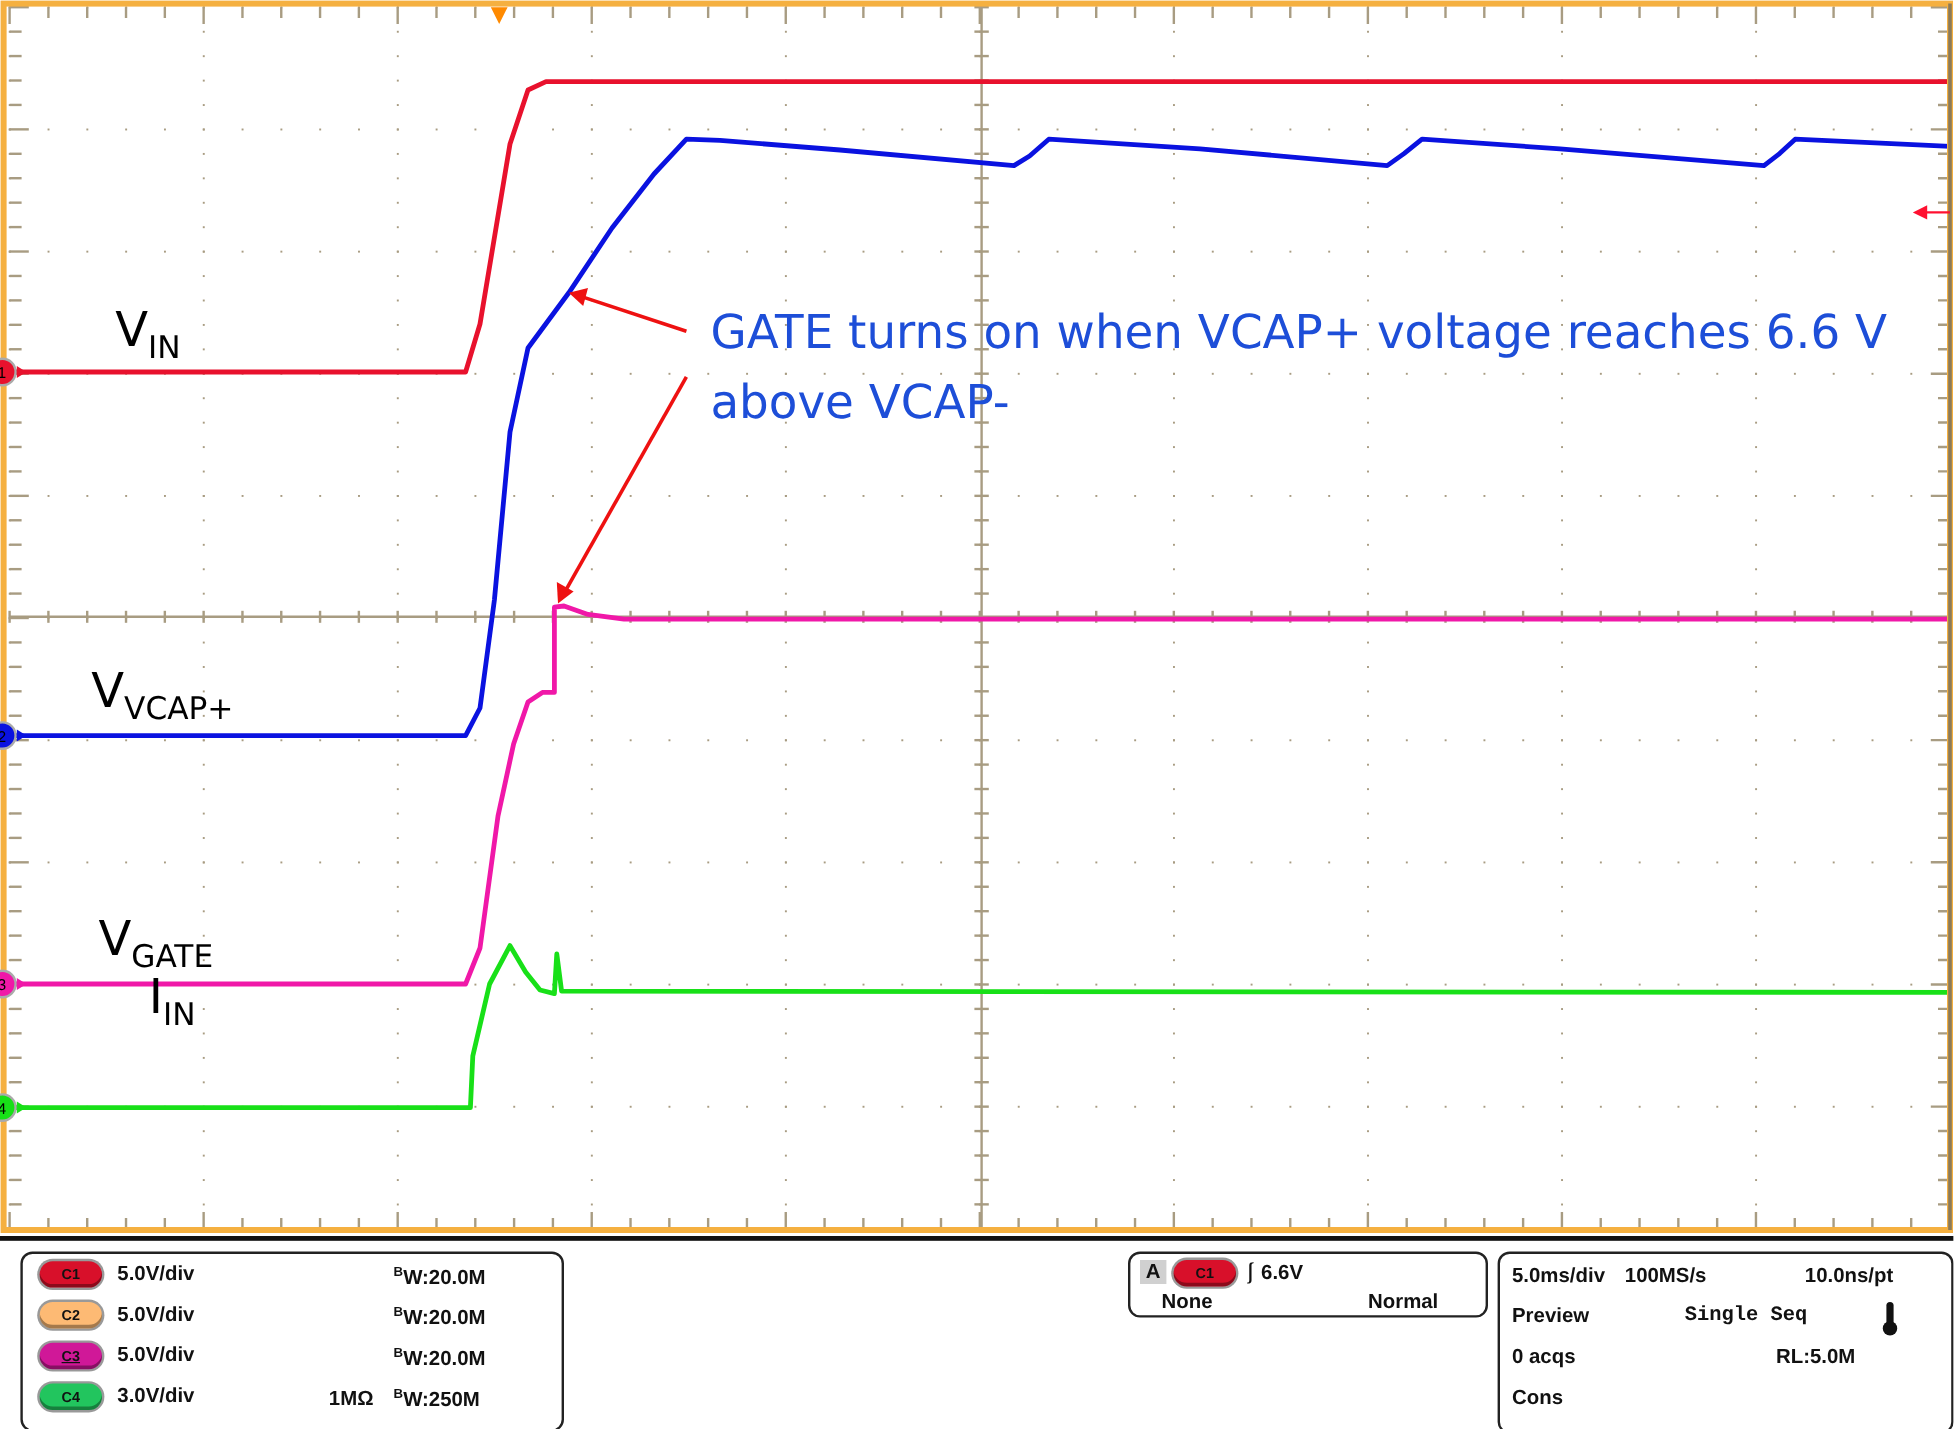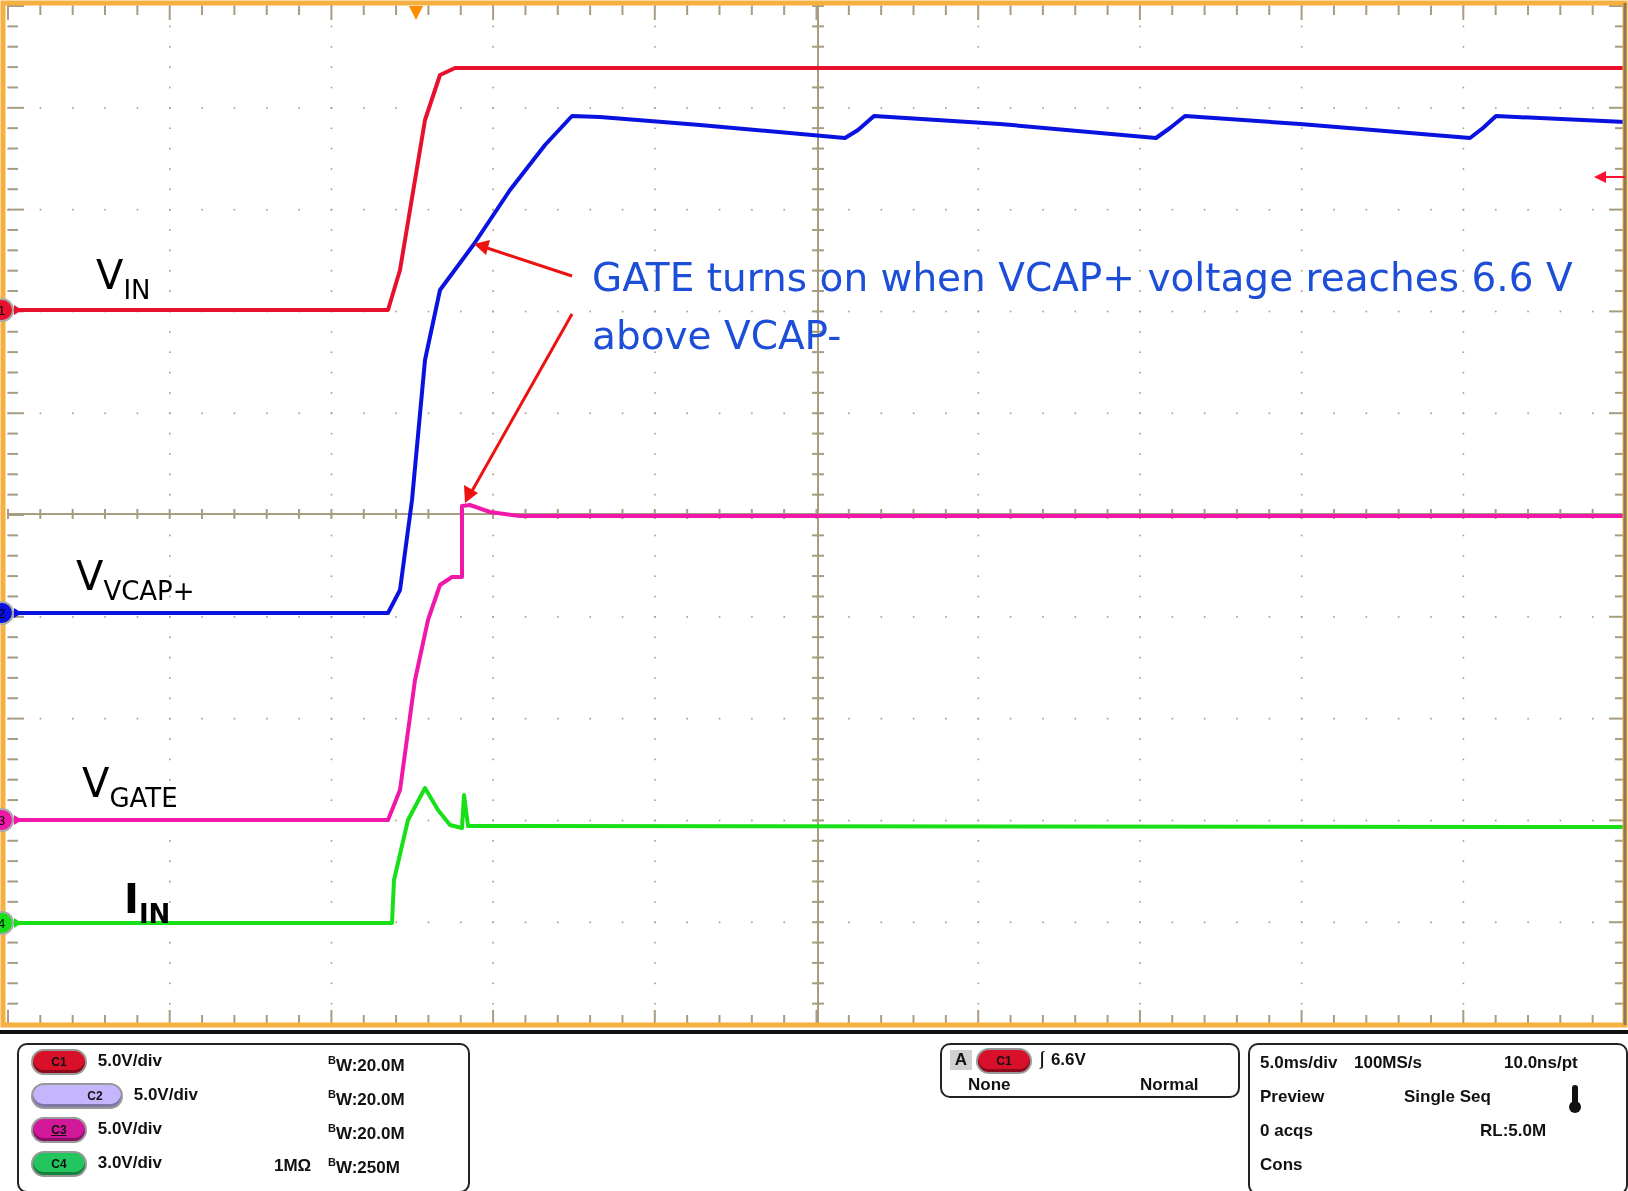--- a/index.html
+++ b/index.html
@@ -1496,35 +1496,35 @@
     <line x1="572" y1="276" x2="484" y2="247" stroke="#ee1111" stroke-width="3"></line>
     <polygon points="474,244 490,240 486,255" fill="#ee1111"></polygon>
     <line x1="572" y1="314" x2="472" y2="491" stroke="#ee1111" stroke-width="3"></line>
     <polygon points="465,503 464,485 478,493" fill="#ee1111"></polygon>
   </g>
 </svg>
 
 <div class="lbl" style="left:96px; top:252px;"><span>V</span><sub>IN</sub></div>
 <div class="lbl" style="left:76px; top:553px;"><span>V</span><sub>VCAP+</sub></div>
 <div class="lbl" style="left:82px; top:760px;"><span>V</span><sub>GATE</sub></div>
-<div class="lbl" style="left:124px; top:876px;font-weight:bold;"><span>I</span><sub>IN</sub></div>
+<div class="lbl" style="left:124px; top:808px;"><span>I</span><sub>IN</sub></div>
 
 <div class="annot" style="left:592px; top:255px;">GATE turns on when VCAP+ voltage reaches 6.6 V</div>
 <div class="annot" style="left:592px; top:313px;">above VCAP-</div>
 
 <div class="panel-area">
   <div class="box" style="left:17px; top:9px; width:453px; height:150px;">
     <div class="row" style="left:14px; top:6px;">
       <span class="pill" style="background:#d8102a;">C1</span>
       <span>5.0V/div</span>
     </div>
     <div class="row bw" style="left:309px; top:9px;"><sup>B</sup><span>W:20.0M</span></div>
 
     <div class="row" style="left:14px; top:40px;">
-      <span class="pill" style="background:#c4b5fd;padding-left:36px;">C2</span>
+      <span class="pill" style="background:#fdba74;">C2</span>
       <span>5.0V/div</span>
     </div>
     <div class="row bw" style="left:309px; top:43px;"><sup>B</sup><span>W:20.0M</span></div>
 
     <div class="row" style="left:14px; top:74px;">
       <span class="pill" style="background:#d01898;text-decoration:underline;">C3</span>
       <span>5.0V/div</span>
     </div>
     <div class="row bw" style="left:309px; top:77px;"><sup>B</sup><span>W:20.0M</span></div>
 
@@ -1543,21 +1543,21 @@
     </div>
     <div class="row" style="left:26px; top:30px;">None</div>
     <div class="row" style="left:198px; top:30px;">Normal</div>
   </div>
 
   <div class="box" style="left:1248px; top:9px; width:380px; height:152px;">
     <div class="row" style="left:10px; top:8px;">5.0ms/div</div>
     <div class="row" style="left:104px; top:8px;">100MS/s</div>
     <div class="row" style="left:254px; top:8px;text-align:center;">10.0ns/pt</div>
     <div class="row" style="left:10px; top:42px;">Preview</div>
-    <div class="row" style="left:154px; top:42px;">Single Seq</div>
+    <div class="row" style="left:154px; top:42px;font-family:Liberation Mono, monospace;">Single Seq</div>
     <div style="position:absolute; left:322px; top:40px; width:6px; height:22px; background:#111; border-radius:3px;">
       <div style="position:absolute; left:-3px; top:16px; width:12px; height:12px; background:#111; border-radius:50%;"></div>
     </div>
     <div class="row" style="left:10px; top:76px;">0 acqs</div>
     <div class="row" style="left:230px; top:76px;">RL:5.0M</div>
     <div class="row" style="left:10px; top:110px;">Cons</div>
   </div>
 </div>
 
 </body></html>

